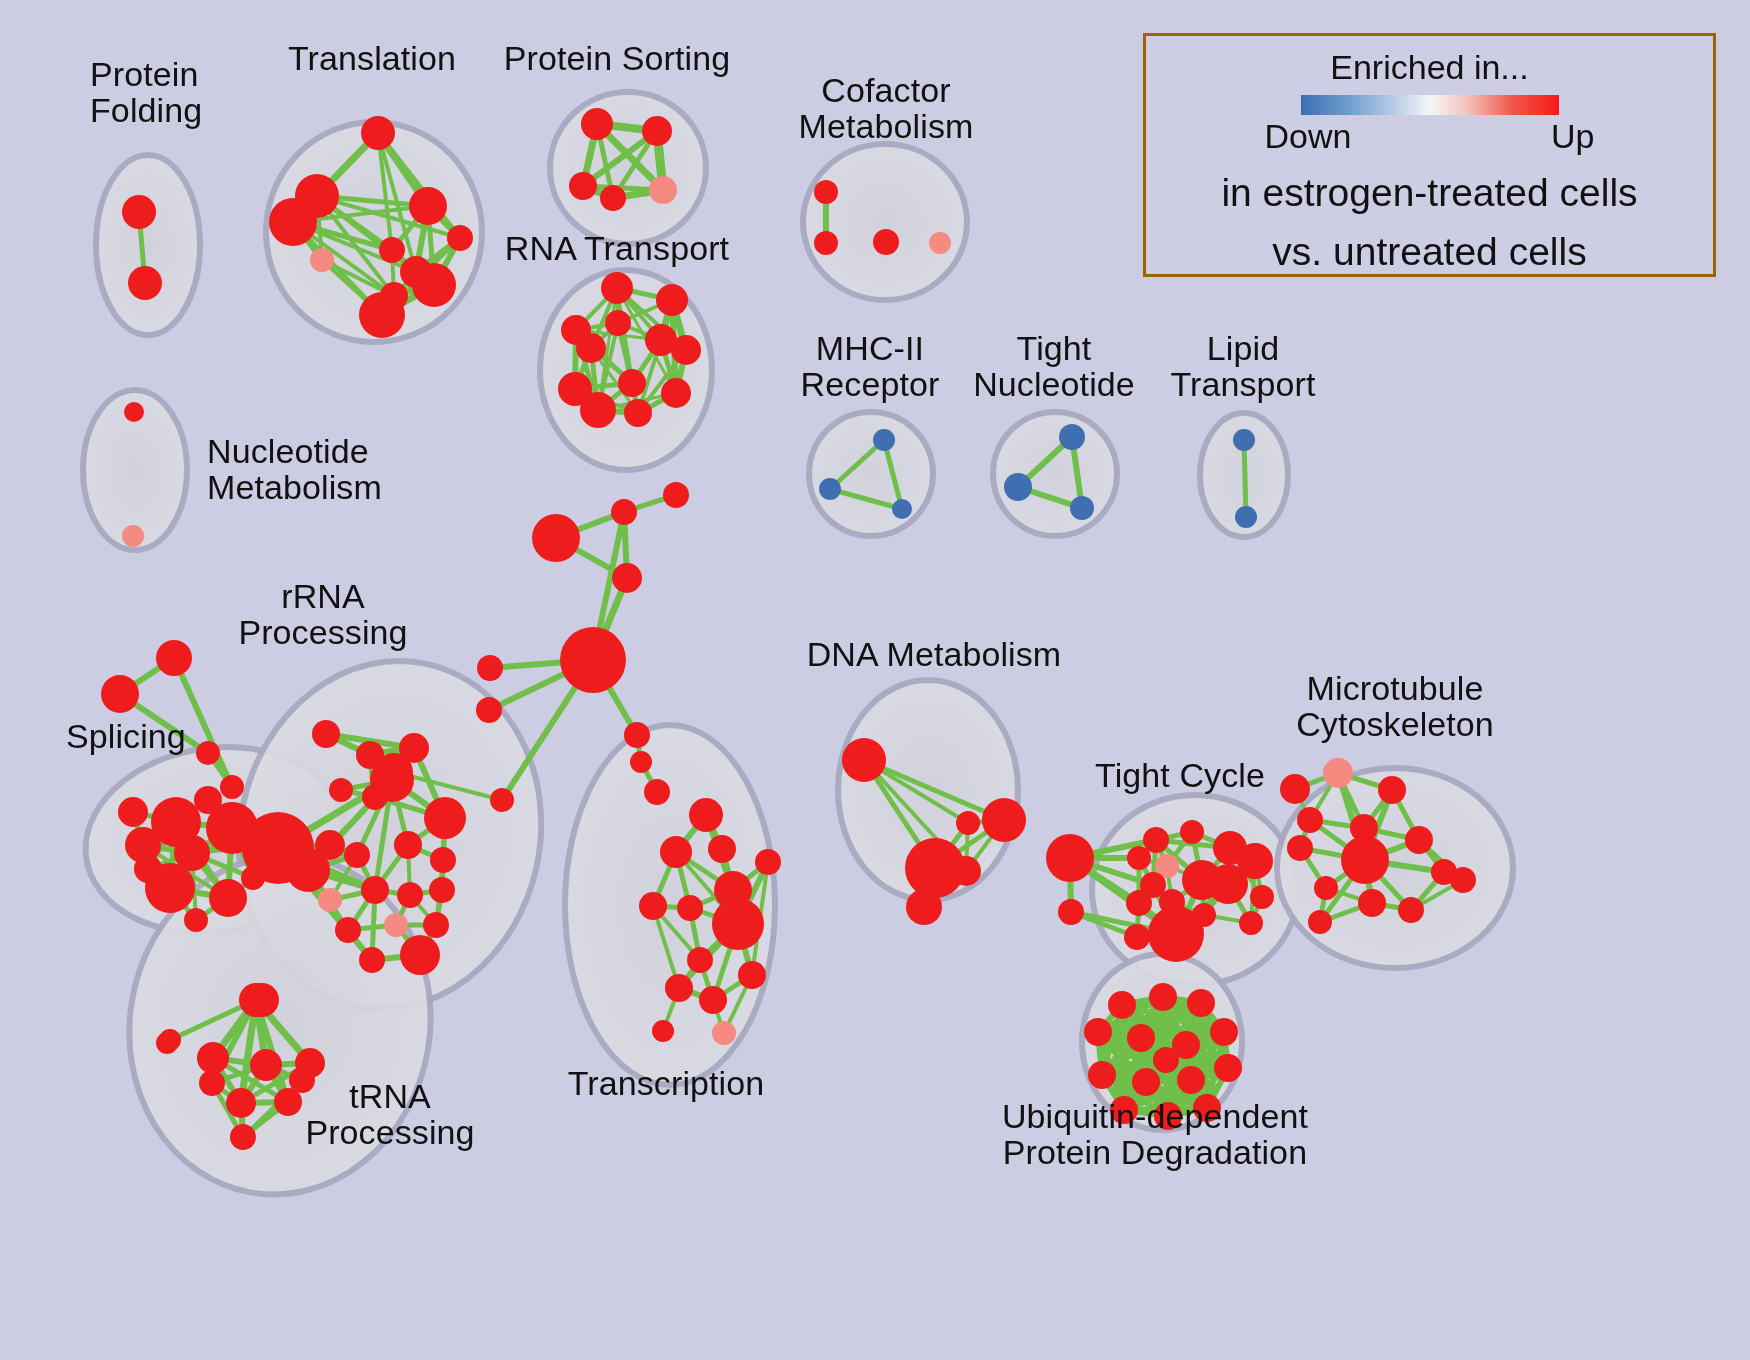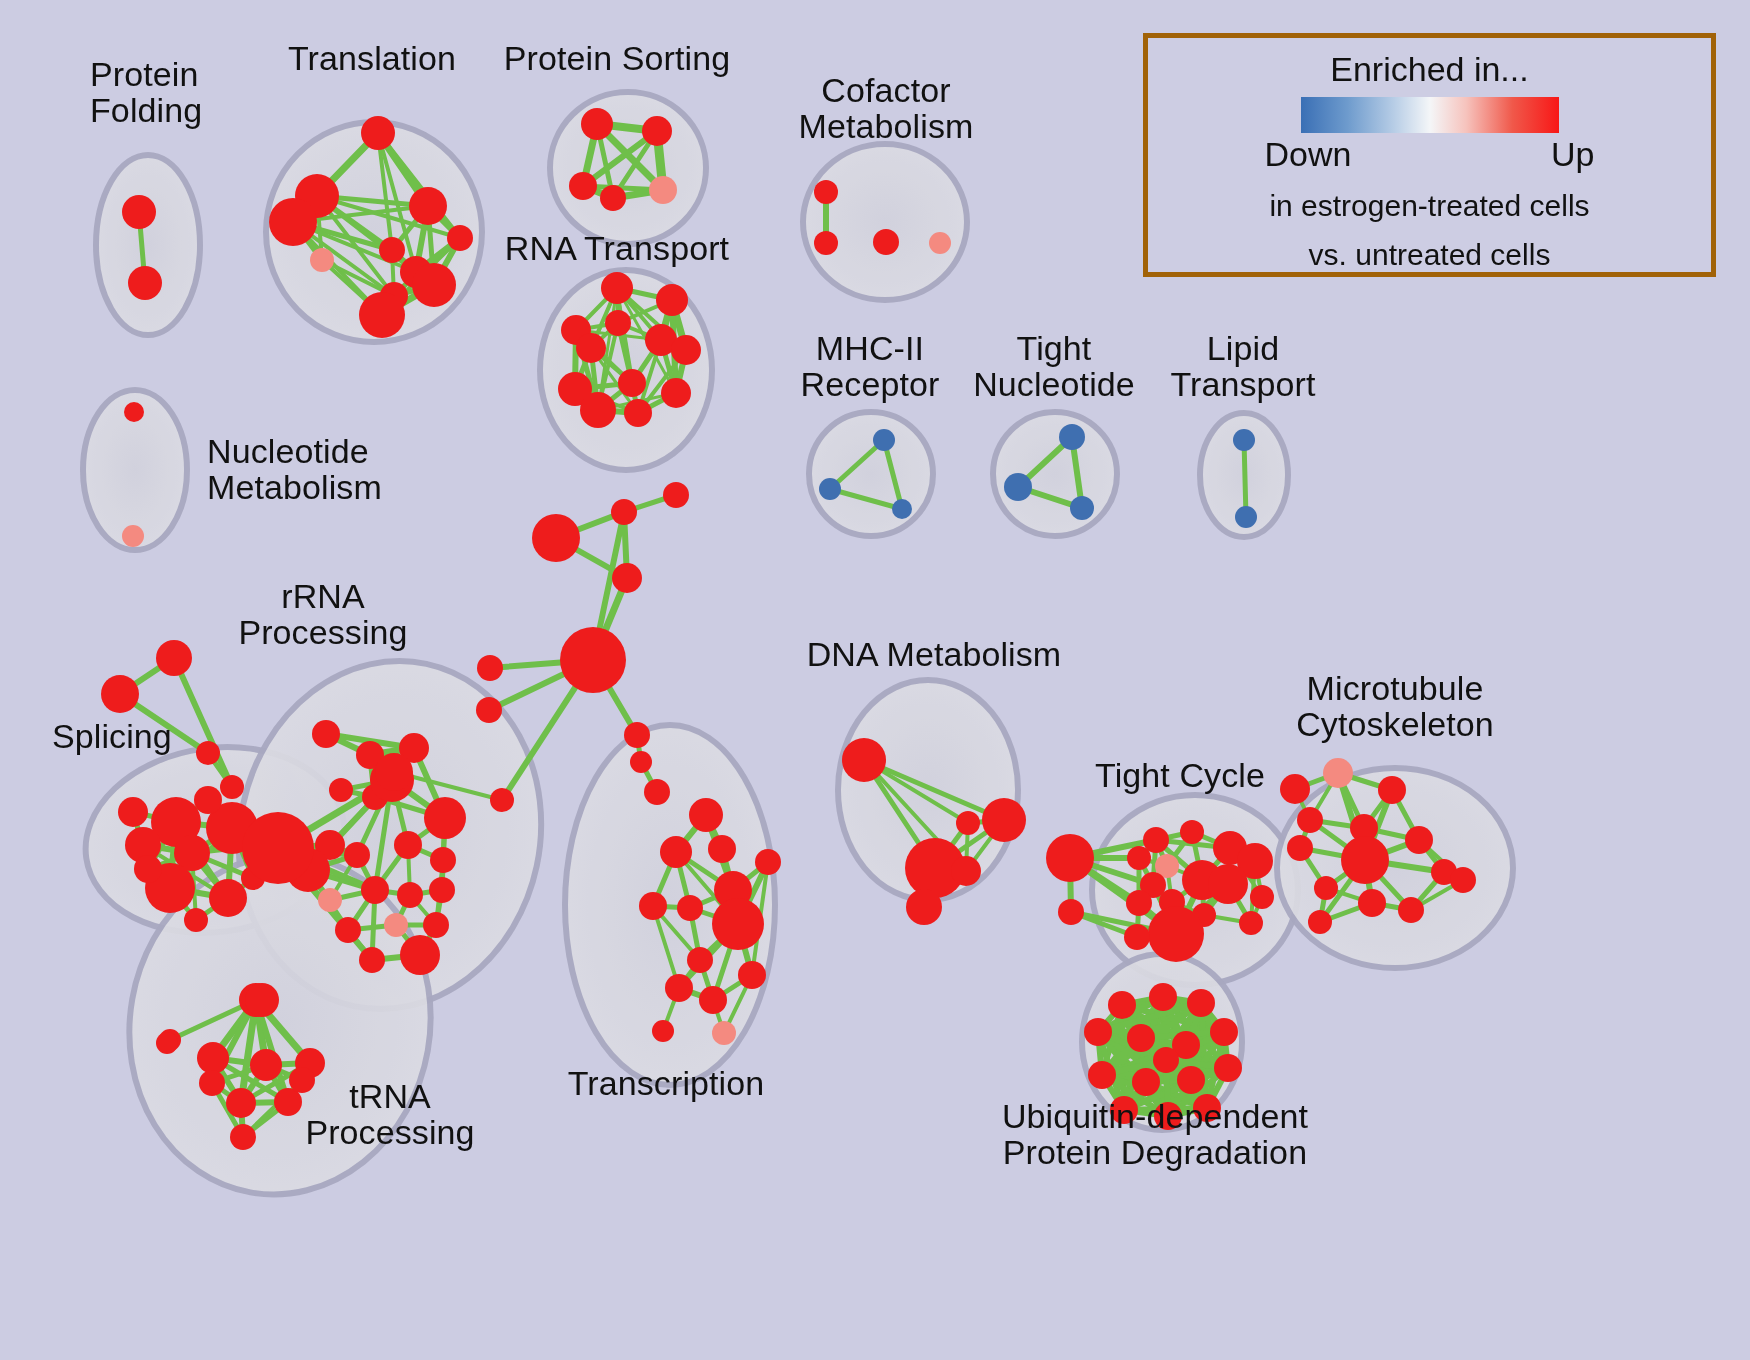--- a/index.html
+++ b/index.html
@@ -4,27 +4,27 @@
 <style>
   html,body{margin:0;padding:0;background:#fff;}
   body{font-family:"Liberation Sans","DejaVu Sans",sans-serif;}
   #fig{position:relative;width:1750px;height:1360px;background:#cccce2;overflow:hidden;padding-left:8px;}
   #net{position:absolute;left:0;top:0;width:1750px;height:1360px;}
   .cl-label{position:absolute;color:#111;font-size:34px;line-height:1.06;font-weight:400;
             white-space:pre;letter-spacing:.1px;}
   .cl-label.c{text-align:center;transform:translateX(-50%);}
   .cl-label.l{text-align:left;}
   #legend{position:absolute;left:1143px;top:33px;width:573px;height:244px;
-          background:#cdcde3;border:5px solid #a16207;box-sizing:border-box;
+          background:#cdcde3;border:3px solid #a16207;box-sizing:border-box;
           display:flex;flex-direction:column;align-items:center;}
   #legend-title{font-size:34px;color:#111;margin-top:12px;}
   #bar{width:258px;height:62px;margin-top:8px;
        background:linear-gradient(to right,#3a6fb5 0%,#6e9bcd 18%,#b7cde6 36%,#f4f6f8 50%,#f6c3bd 64%,#f0584a 82%,#f81717 100%);}
   #bar-ends{width:330px;display:flex;justify-content:space-between;margin-top:2px;font-size:34px;color:#111;gap:10px;}
-  .leg-line{font-size:30px;color:#111;margin-top:15px;}
+  .leg-line{font-size:39px;color:#111;margin-top:15px;}
 </style>
 </head>
 <body>
 
 <div id="fig">
 
   <svg id="net" viewBox="0 0 1750 1360">
     <defs>
       <radialGradient id="clg" cx="50%" cy="50%" r="62%">
         <stop offset="0%" stop-color="#d2d2dd"></stop>
@@ -690,21 +690,21 @@
       <div class="cl-label c" style="left: 886px; top: 72px;">Cofactor
 Metabolism</div>
       <div class="cl-label l" style="left: 207px; top: 433px;">Nucleotide
 Metabolism</div>
       <div class="cl-label c" style="left: 870px; top: 330px;">MHC-II
 Receptor</div>
       <div class="cl-label c" style="left: 1054px; top: 330px;">Tight
 Nucleotide</div>
       <div class="cl-label c" style="left: 1243px; top: 330px;">Lipid
 Transport</div>
-      <div class="cl-label l" style="left: 52px; top: 718px;">Splicing</div>
+      <div class="cl-label l" style="left: 66px; top: 718px;">Splicing</div>
       <div class="cl-label c" style="left: 323px; top: 578px;">rRNA
 Processing</div>
       <div class="cl-label c" style="left: 390px; top: 1078px;">tRNA
 Processing</div>
       <div class="cl-label c" style="left: 666px; top: 1065px;">Transcription</div>
       <div class="cl-label c" style="left: 934px; top: 636px; text-align: center;">DNA Metabolism</div>
       <div class="cl-label c" style="left: 1180px; top: 757px;">Tight Cycle</div>
       <div class="cl-label c" style="left: 1395px; top: 670px;">Microtubule
 Cytoskeleton</div>
       <div class="cl-label c" style="left: 1155px; top: 1098px;">Ubiquitin-dependent

